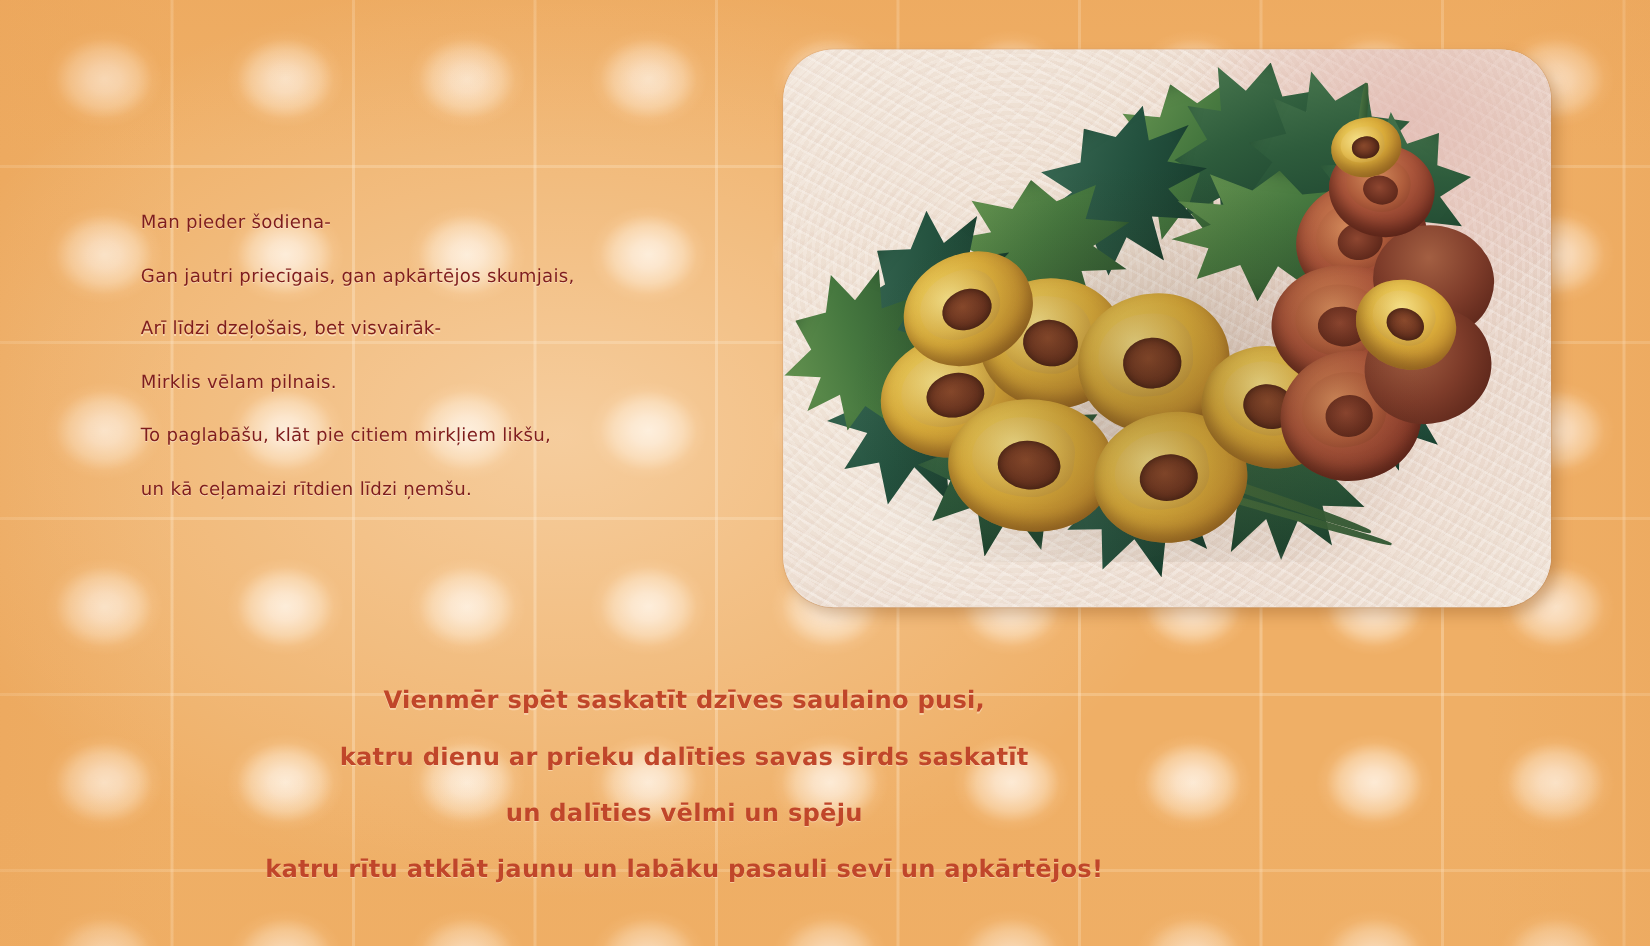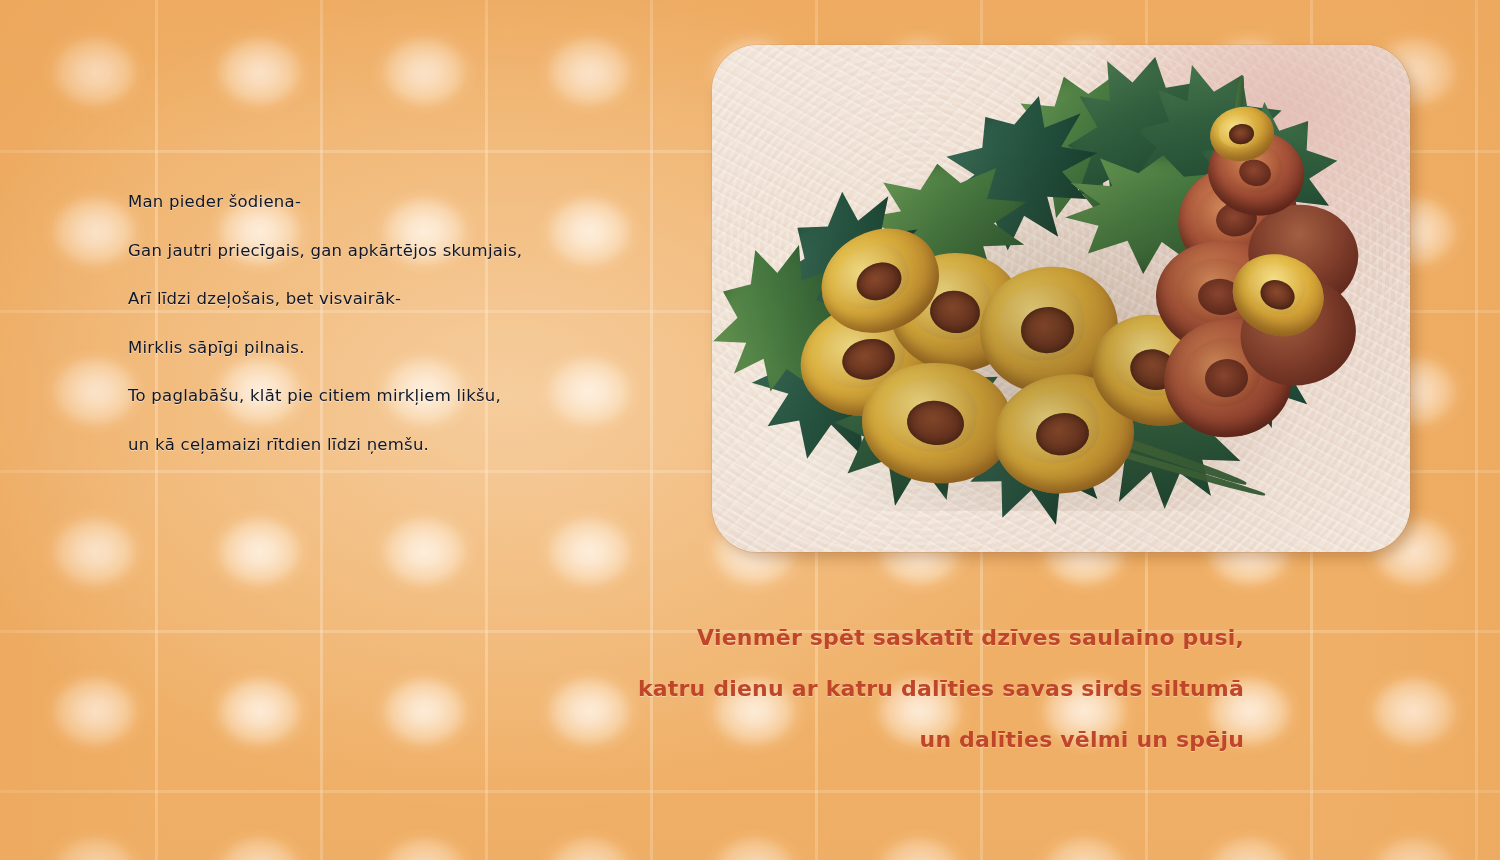--- a/index.html
+++ b/index.html
@@ -33,27 +33,27 @@
     position:absolute;inset:0;
     background:
       radial-gradient(ellipse 900px 620px at 34% 46%, rgba(255,246,233,0.42) 0%, rgba(255,246,233,0) 68%),
       linear-gradient(to bottom, rgba(235,162,86,0.30) 0%, rgba(235,162,86,0) 16%, rgba(235,162,86,0) 82%, rgba(238,172,98,0.26) 100%),
       linear-gradient(to right, rgba(233,160,84,0.34) 0%, rgba(233,160,84,0) 11%, rgba(233,160,84,0) 90%, rgba(233,160,84,0.26) 100%);
   }
 
   
   .poem{position:absolute;left:128px;top:178px;width:560px;}
   .poem-line{
-    color:#0f172a;font-size:16.5px;line-height:48.5px;
+    color:#7f1d1d;font-size:16.5px;line-height:48.5px;
     letter-spacing:.25px;white-space:nowrap;
     text-shadow:0 1px 0 rgba(255,240,222,0.55);
   }
 
   
-  .wish{position:absolute;left:0;top:612px;width:1244px;text-align:right;}
+  .wish{position:absolute;left:0;top:612px;width:1244px;text-align:center;}
   .wish-line{
     color:#C0462A;font-weight:bold;font-size:22px;line-height:51px;
     letter-spacing:.2px;white-space:nowrap;
     text-shadow:0 1px 0 rgba(255,238,218,0.45);
   }
 
   
   .photo{
     position:absolute;left:712px;top:45px;width:698px;height:507px;
     border-radius:46px;overflow:hidden;
@@ -256,25 +256,26 @@
 
       <div class="bouquet-shade"></div>
       <div class="photo-vig"></div>
     </div>
   </div>
 
   <div class="poem">
     <div class="poem-line">Man pieder šodiena-</div>
     <div class="poem-line">Gan jautri priecīgais, gan apkārtējos skumjais,</div>
     <div class="poem-line">Arī līdzi dzeļošais, bet visvairāk-</div>
-    <div class="poem-line">Mirklis sāpīgi pilnais.</div>
+    <div class="poem-line">Mirklis vēlam pilnais.</div>
     <div class="poem-line">To paglabāšu, klāt pie citiem mirkļiem likšu,</div>
     <div class="poem-line">un kā ceļamaizi rītdien līdzi ņemšu.</div>
   </div>
 
   <div class="wish">
     <div class="wish-line">Vienmēr spēt saskatīt dzīves saulaino pusi,</div>
-    <div class="wish-line">katru dienu ar katru dalīties savas sirds siltumā</div>
+    <div class="wish-line">katru dienu ar prieku dalīties savas sirds saskatīt</div>
     <div class="wish-line">un dalīties vēlmi un spēju</div>
+    <div class="wish-line">katru rītu atklāt jaunu un labāku pasauli sevī un apkārtējos!</div>
 
   </div>
 
 </div>
 
 </body></html>

